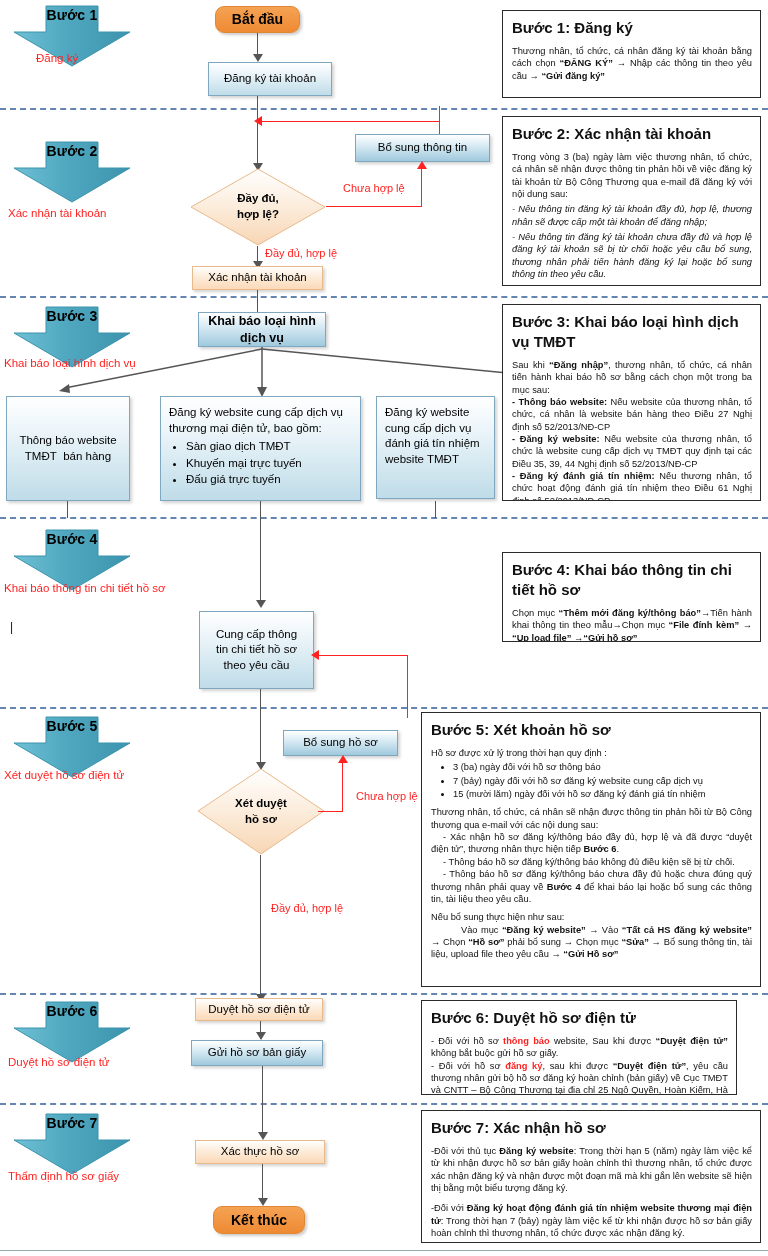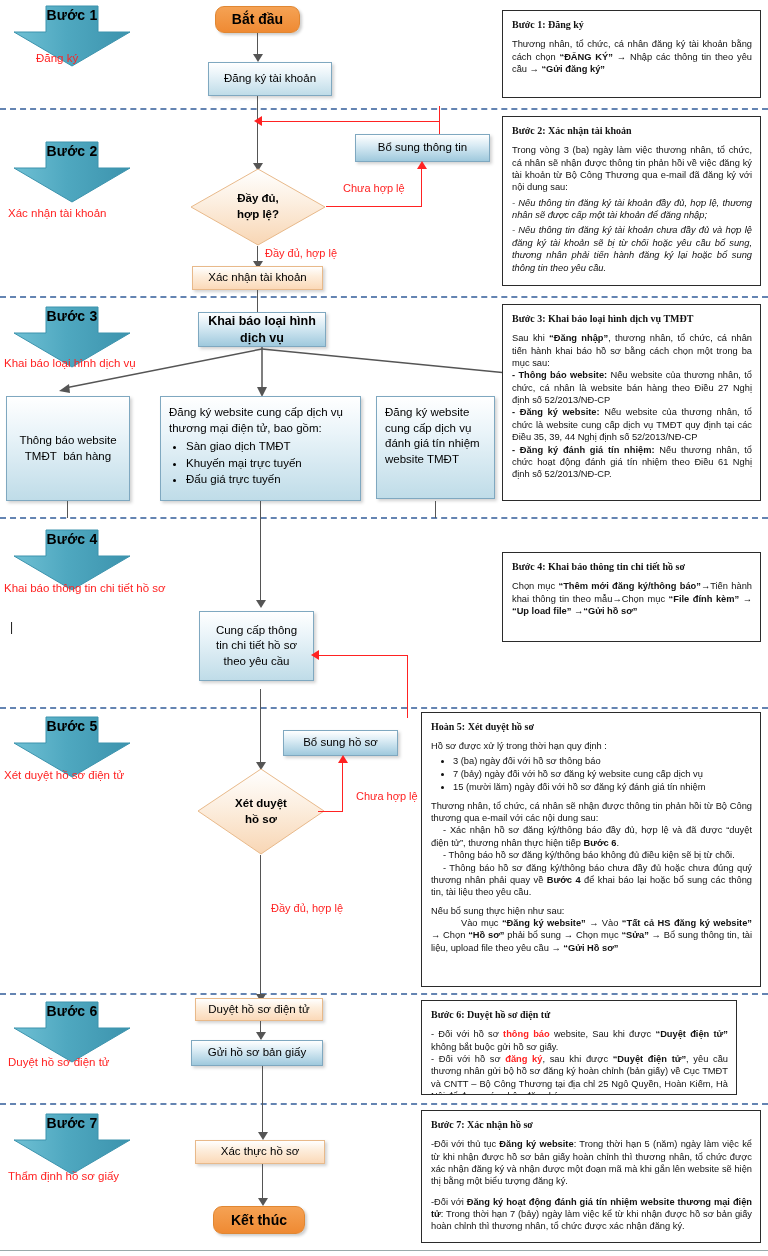--- a/index.html
+++ b/index.html
@@ -123,21 +123,21 @@
   .panel {
     position:absolute;
     border:1px solid #2b2b2b;
     background:#fff;
     padding:7px 8px 7px 9px;
     font-size:9.3px;
     line-height:1.33;
     color:#111;
     overflow:hidden;
   }
-  .panel .ptitle { font-weight:bold; font-size:10px; margin-bottom:7px;font-family:Liberation Serif, serif; }
+  .panel .ptitle { font-weight:bold; font-size:15px; margin-bottom:7px; }
   .panel p { margin:0 0 0 0; }
   .panel .ital { font-style:italic; }
   .panel ul { margin:2px 0 2px 0; padding-left:22px; }
   .panel li { margin:1px 0; }
   .panel .b { font-weight:bold; }
   .panel .red { color:#ff2222; font-weight:bold; }
   .panel .ind { display:block; text-indent:12px; }
   .panel .ind2 { display:block; text-indent:30px; }
   .panel .just { text-align:justify; }
 
@@ -342,21 +342,21 @@
     <div>Đăng ký website cung cấp dịch vụ đánh giá tín nhiệm website TMĐT</div>
   </div>
 
   <div class="vline" style="left:67px;  top:501px; height:17px;"></div>
   <div class="vline" style="left:260px; top:501px; height:17px;"></div>
   <div class="vline" style="left:435px; top:501px; height:17px;"></div>
 
   <div class="vline" style="left:260px; top:518px; height:88px;"></div>
   <div class="arrowhead-down" style="left:256px; top:600px;"></div>
 
-  <div class="node node-blue" style="left:199px; top:611px; width:115px; height:70px;">
+  <div class="node node-blue" style="left:199px; top:611px; width:115px; height:78px;">
     <span>Cung cấp thông<br>tin chi tiết hồ sơ<br>theo yêu cầu</span>
   </div>
 
   <div class="hline-red" style="left:318px; top:655px; width:90px;"></div>
   <div class="vline-red" style="left:407px; top:655px; height:63px;"></div>
   <div class="arrowhead-left-red" style="left:311px; top:650px;"></div>
 
   <div class="vline" style="left:260px; top:689px; height:80px;"></div>
   <div class="arrowhead-down" style="left:256px; top:762px;"></div>
 
@@ -421,21 +421,21 @@
     <p class="just"><span class="b">- Đăng ký website:</span><span> Nếu website của thương nhân, tổ chức là website cung cấp dịch vụ TMĐT quy định tại các Điều 35, 39, 44 Nghị định số 52/2013/NĐ-CP</span></p>
     <p class="just"><span class="b">- Đăng ký đánh giá tín nhiệm:</span><span> Nếu thương nhân, tổ chức hoạt động đánh giá tín nhiệm theo Điều 61 Nghị định số 52/2013/NĐ-CP.</span></p>
   </div>
 
   <div class="panel" style="left:502px; top:552px; width:259px; height:90px;">
     <div class="ptitle">Bước 4: Khai báo thông tin chi tiết hồ sơ</div>
     <p class="just"><span>Chọn mục </span><span class="b">“Thêm mới đăng ký/thông báo”</span><span>→Tiến hành khai thông tin theo mẫu→Chọn mục </span><span class="b">“File đính kèm”</span><span> → </span><span class="b">“Up load file”</span><span> →</span><span class="b">“Gửi hồ sơ”</span></p>
   </div>
 
   <div class="panel" style="left:421px; top:712px; width:340px; height:275px;">
-    <div class="ptitle">Hoàn 5: Xét duyệt hồ sơ</div>
+    <div class="ptitle">Bước 5: Xét khoản hồ sơ</div>
     <p>Hồ sơ được xử lý trong thời hạn quy định :</p>
     <ul>
       <li>3 (ba) ngày đối với hồ sơ thông báo</li>
       <li>7 (bảy) ngày đối với hồ sơ đăng ký website cung cấp dịch vụ</li>
       <li>15 (mười lăm) ngày đối với hồ sơ đăng ký đánh giá tín nhiệm</li>
     </ul>
     <p class="just" style="margin-top:6px;">Thương nhân, tổ chức, cá nhân sẽ nhận được thông tin phản hồi từ Bộ Công thương qua e-mail với các nội dung sau:</p>
     <p class="just">
         <span class="ind"><span>- Xác nhận hồ sơ đăng ký/thông báo đầy đủ, hợp lệ và đã được “duyệt điện tử”, thương nhân thực hiện tiếp </span><span class="b">Bước 6</span><span>.</span></span>
       </p>

